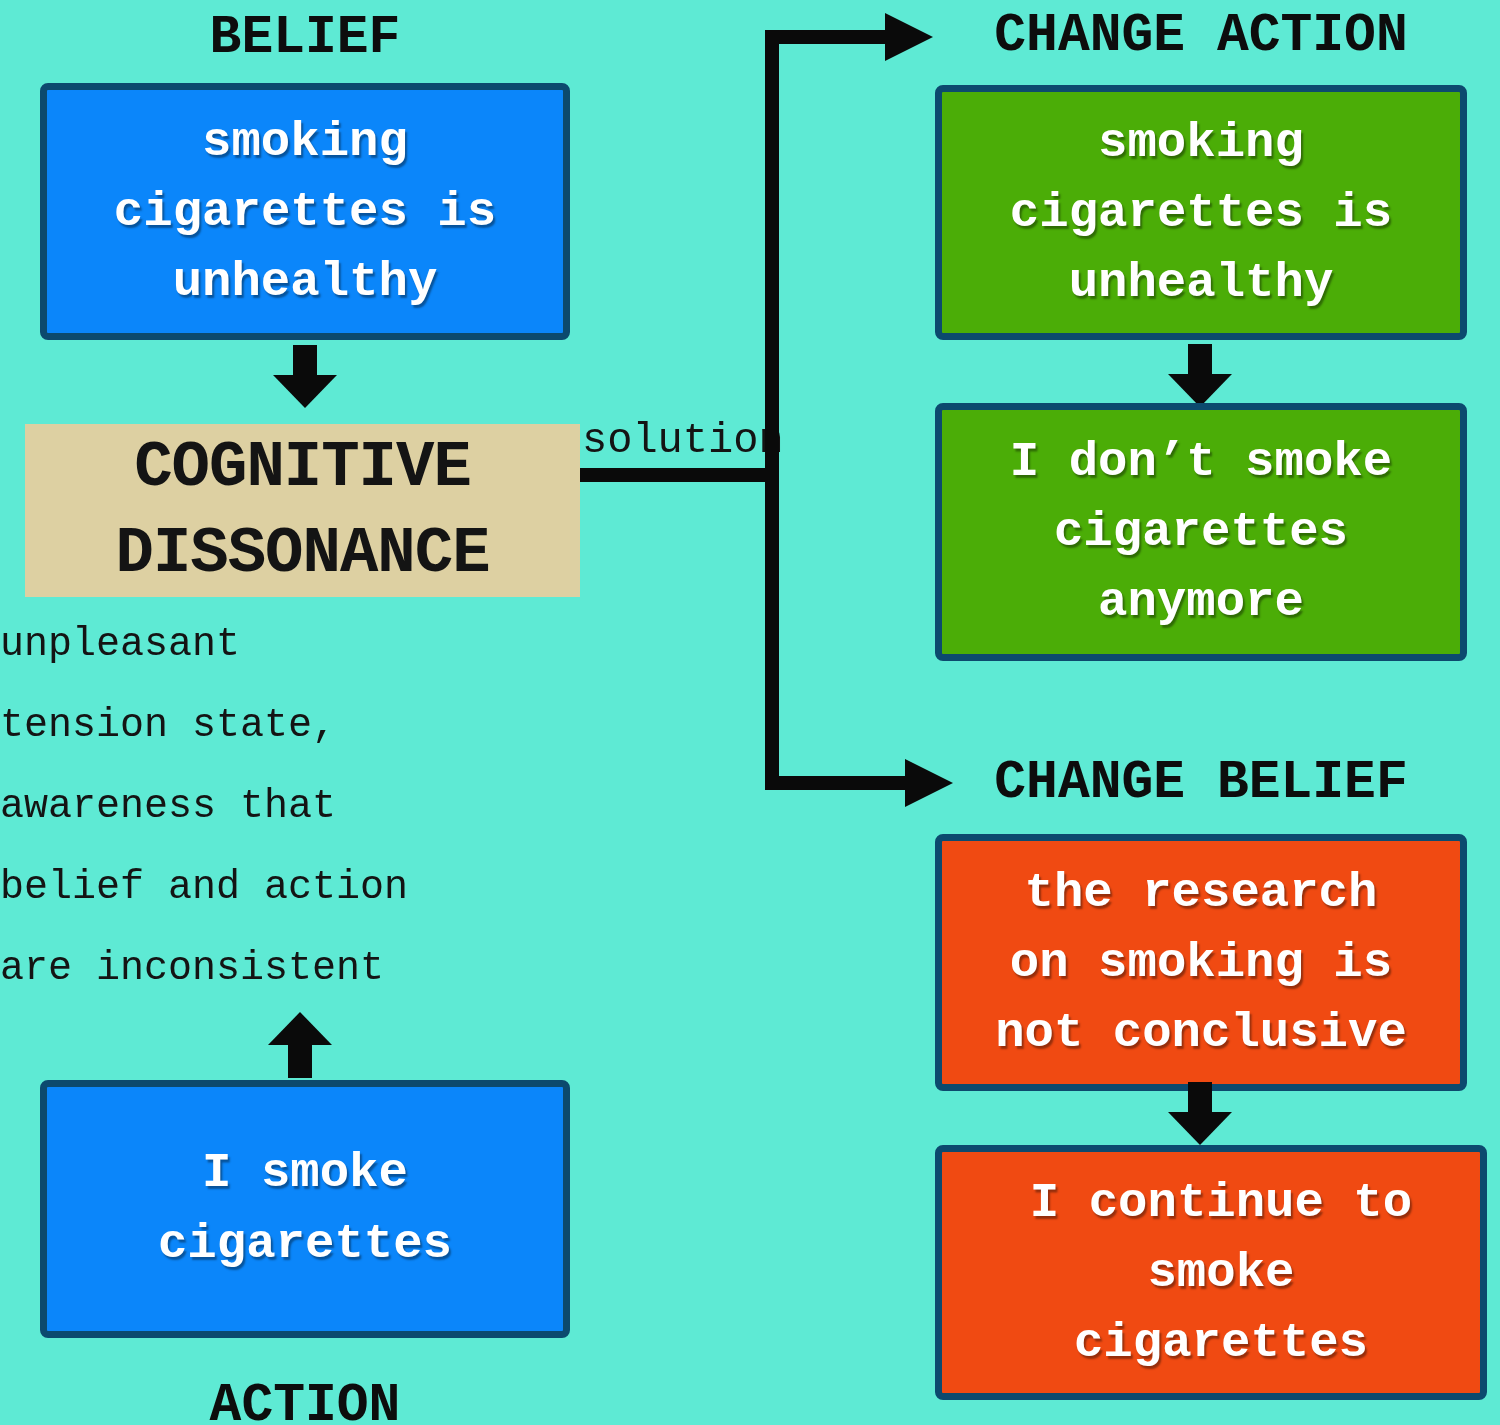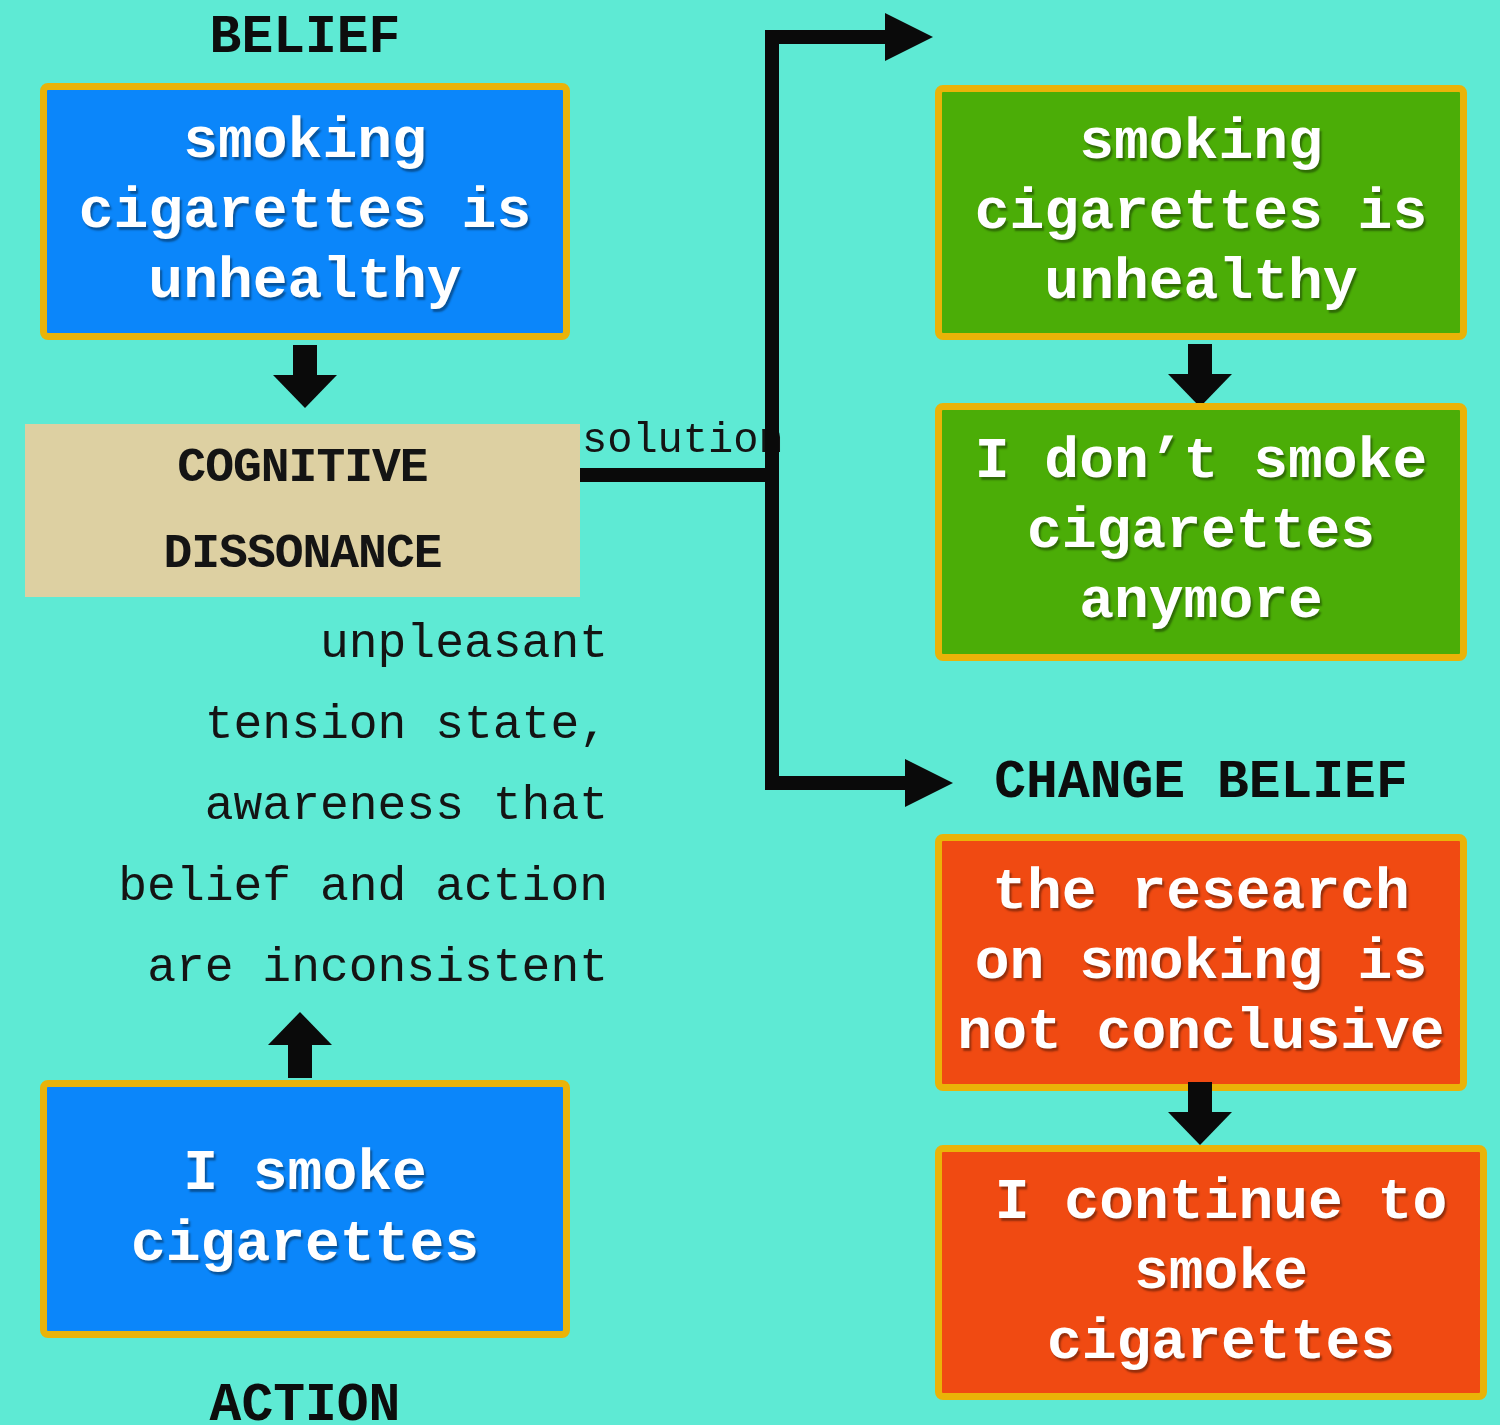--- a/index.html
+++ b/index.html
@@ -5,38 +5,38 @@
   html,body { margin:0; padding:0; background:#ffffff; }
   .canvas {
     position:relative; width:1500px; height:1425px; background:#5eead4;
     font-family:Liberation Mono, monospace; overflow:hidden;
   }
   .hdr {
     position:absolute; font-weight:bold; font-size:53px; line-height:60px;
     color:#0d0d0d; text-align:center; white-space:pre-line;
   }
   .box {
-    position:absolute; border:7px solid #eab308; border-radius:8px;
+    position:absolute; border:7px solid #0c4a6e; border-radius:8px;
     display:flex; align-items:center; justify-content:center;
-    text-align:center; color:#ffffff; font-weight:bold; font-size:58px;
+    text-align:center; color:#ffffff; font-weight:bold; font-size:49px;
     line-height:70px; white-space:pre-line;
     text-shadow:2px 3px 2px rgba(0,0,0,0.38);
   }
   .box.blue   { background:var(--blue); }
   .box.green  { background:var(--green); }
   .box.orange { background:var(--orange); }
   .tanbox {
     position:absolute; left:25px; top:424px; width:555px; height:173px;
     background:var(--tan); display:flex; align-items:center; justify-content:center;
-    text-align:center; font-weight:900; font-size:48px; line-height:86px;
+    text-align:center; font-weight:900; font-size:64px; line-height:86px;
     letter-spacing:-1px; color:#141414; white-space:pre-line;
   }
   .desc {
-    position:absolute; left:0; top:604px; width:608px; text-align:right;
-    font-size:48px; line-height:81px; color:#141414; white-space:pre-line;
+    position:absolute; left:0; top:604px; width:608px; text-align:left;
+    font-size:40px; line-height:81px; color:#141414; white-space:pre-line;
   }
   .solution {
     position:absolute; left:582px; top:418px; width:172px; height:46px;
     font-size:42px; line-height:46px; color:#141414; text-align:right;
   }
   .hline { position:absolute; height:14px; background:var(--line); }
   .vline { position:absolute; width:14px;  background:var(--line); }
   .head-right {
     position:absolute; width:0; height:0;
     border-top:24px solid transparent; border-bottom:24px solid transparent;
@@ -95,20 +95,21 @@
   <div class="solution">solution</div>
   <div class="hline" style="left:580px; top:468px; width:190px;"></div>
   <div class="vline" style="left:765px; top:30px; height:760px;"></div>
 
   <div class="hline" style="left:765px; top:30px; width:122px;"></div>
   <div class="head-right" style="left:885px; top:13px;"></div>
 
   <div class="hline" style="left:765px; top:776px; width:142px;"></div>
   <div class="head-right" style="left:905px; top:759px;"></div>
 
+  <div class="hdr" style="left:935px; top:6px; width:532px;">CHANGE ACTION</div>
 
   <div class="box green" style="left:935px; top:85px; width:518px; height:241px;">smoking
 cigarettes is
 unhealthy</div>
 
   <div class="arrow down" style="left:1168px; top:344px;">
     <div class="stem"></div>
     <div class="tri"></div>
   </div>
 

